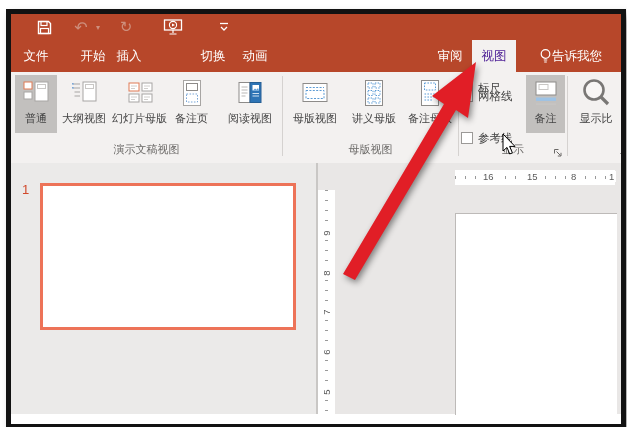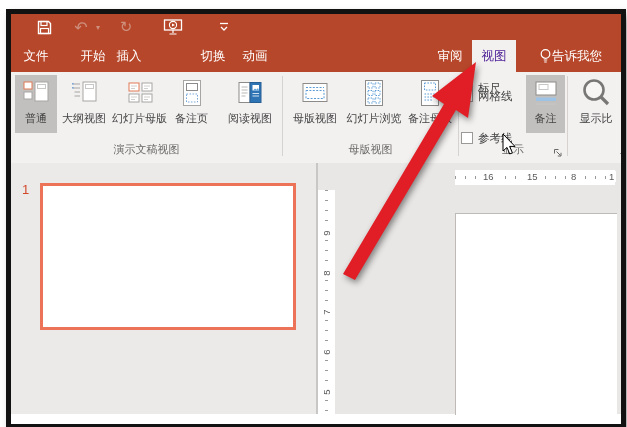--- a/index.html
+++ b/index.html
@@ -195,21 +195,21 @@
             <g fill="none" stroke="#5B9BD5" stroke-dasharray="1.4 1.2">
               <rect x="9" y="5" width="5" height="5"></rect>
                 <rect x="16" y="5" width="5" height="5"></rect>
               <rect x="9" y="12.5" width="5" height="5"></rect>
                 <rect x="16" y="12.5" width="5" height="5"></rect>
               <rect x="9" y="20" width="5" height="5"></rect>
                 <rect x="16" y="20" width="5" height="5"></rect>
             </g>
           </svg>
         </span>
-        <span>幻灯片浏览</span>
+        <span>讲义母版</span>
       </div>
       <div class="rbtn" style="left:120px;width:54px">
         <span class="ric">
           <svg width="30" height="30" viewBox="0 0 30 30">
             <rect x="6.5" y="2.5" width="17" height="25" fill="#fff" stroke="#8D8B89"></rect>
             <rect x="9.5" y="5" width="11" height="7" fill="none" stroke="#5B9BD5" stroke-dasharray="1.6 1.3"></rect>
             <path d="M9.5 16 h11 M9.5 19 h11 M9.5 22 h8" stroke="#5B9BD5" stroke-dasharray="1.6 1.3"></path>
           </svg>
         </span>
         <span>备注母版</span>

